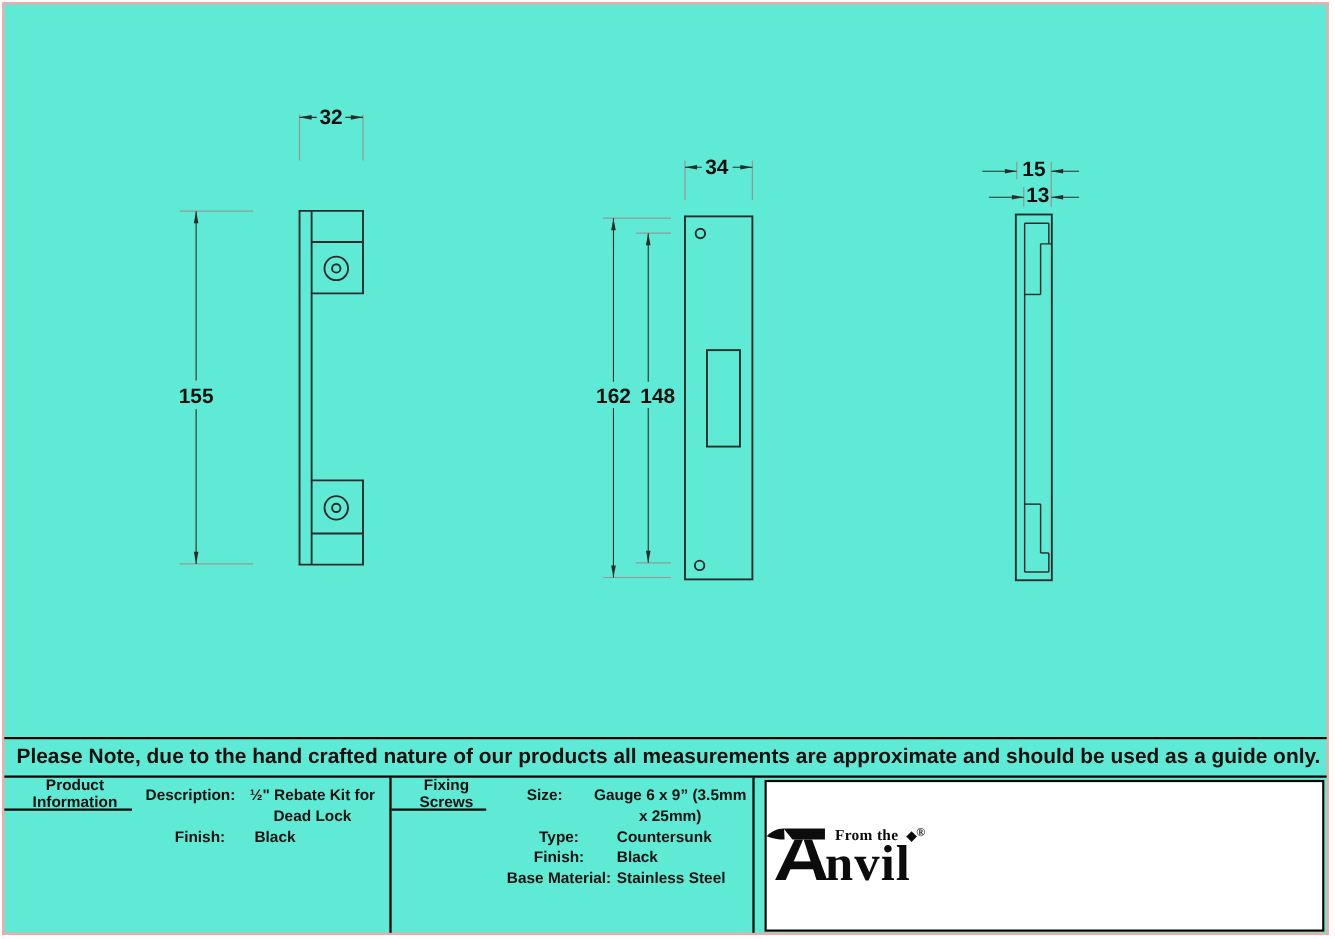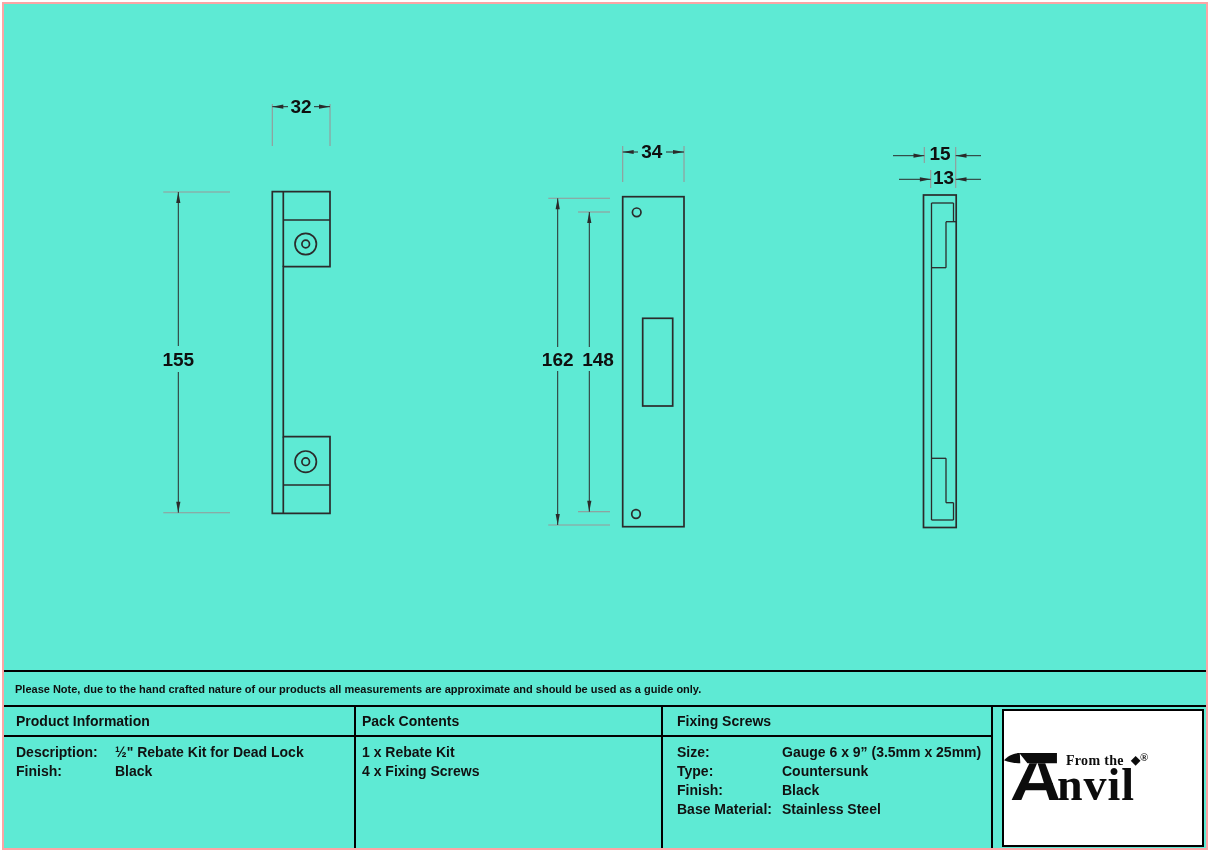--- a/index.html
+++ b/index.html
@@ -17,26 +17,26 @@
   .outline { stroke:#2b2b2b; stroke-width:1.7; fill:none; }
   .inner   { stroke:#2b2b2b; stroke-width:1.3; fill:none; }
   .ext     { stroke:#979797; stroke-width:1.1; }
   .dim     { stroke:#2b2b2b; stroke-width:1; }
   .ah      { fill:#2b2b2b; stroke:none; }
   .dimtext { font-family:"Liberation Sans", sans-serif; font-size:19px; fill:#0f0f0f; text-anchor:middle; }
 
   
   .note-bar {
     height:35px; border-top:2px solid #000; display:flex; align-items:center;
-    padding-left:11px; font-size:11px; color:#0f0f0f;
+    padding-left:11px; font-size:19px; color:#0f0f0f;
   }
 
   
   .info-table { flex:1; border-top:2px solid #000; display:flex; min-height:0; }
-  .col { border-right:2px solid #000; display:flex; flex-direction:column; }
+  .col { border-right:2px solid #000; display:flex; flex-direction:row;text-align:center; }
   .col1 { width:352px; } .col2 { width:307px; } .col3 { width:330px; }
   .col-header { height:30px; border-bottom:2px solid #000; display:flex; align-items:center; font-size:14px; color:#0f0f0f; }
   .col1 .col-header, .col1 .kv { padding-left:12px; }
   .col2 .col-header, .col2 .item { padding-left:6px; }
   .col3 .col-header, .col3 .kv { padding-left:14px; }
   .col-body { padding-top:6px; }
   .kv { display:flex; line-height:19px; font-size:14px; }
   .col1 .k { width:99px; } .col3 .k { width:105px; }
   .item { line-height:19px; font-size:14px; }
 
@@ -169,27 +169,20 @@
           <span class="k">Description:</span>
           <span class="v">½" Rebate Kit for Dead Lock</span>
         </div>
         <div class="kv">
           <span class="k">Finish:</span>
           <span class="v">Black</span>
         </div>
       </div>
     </div>
 
-    <div class="col col2">
-      <div class="col-header">Pack Contents</div>
-      <div class="col-body">
-        <div class="item">1 x Rebate Kit</div>
-        <div class="item">4 x Fixing Screws</div>
-      </div>
-    </div>
 
     <div class="col col3">
       <div class="col-header">Fixing Screws</div>
       <div class="col-body">
         <div class="kv">
           <span class="k">Size:</span>
           <span class="v">Gauge 6 x 9” (3.5mm x 25mm)</span>
         </div>
         <div class="kv">
           <span class="k">Type:</span>

